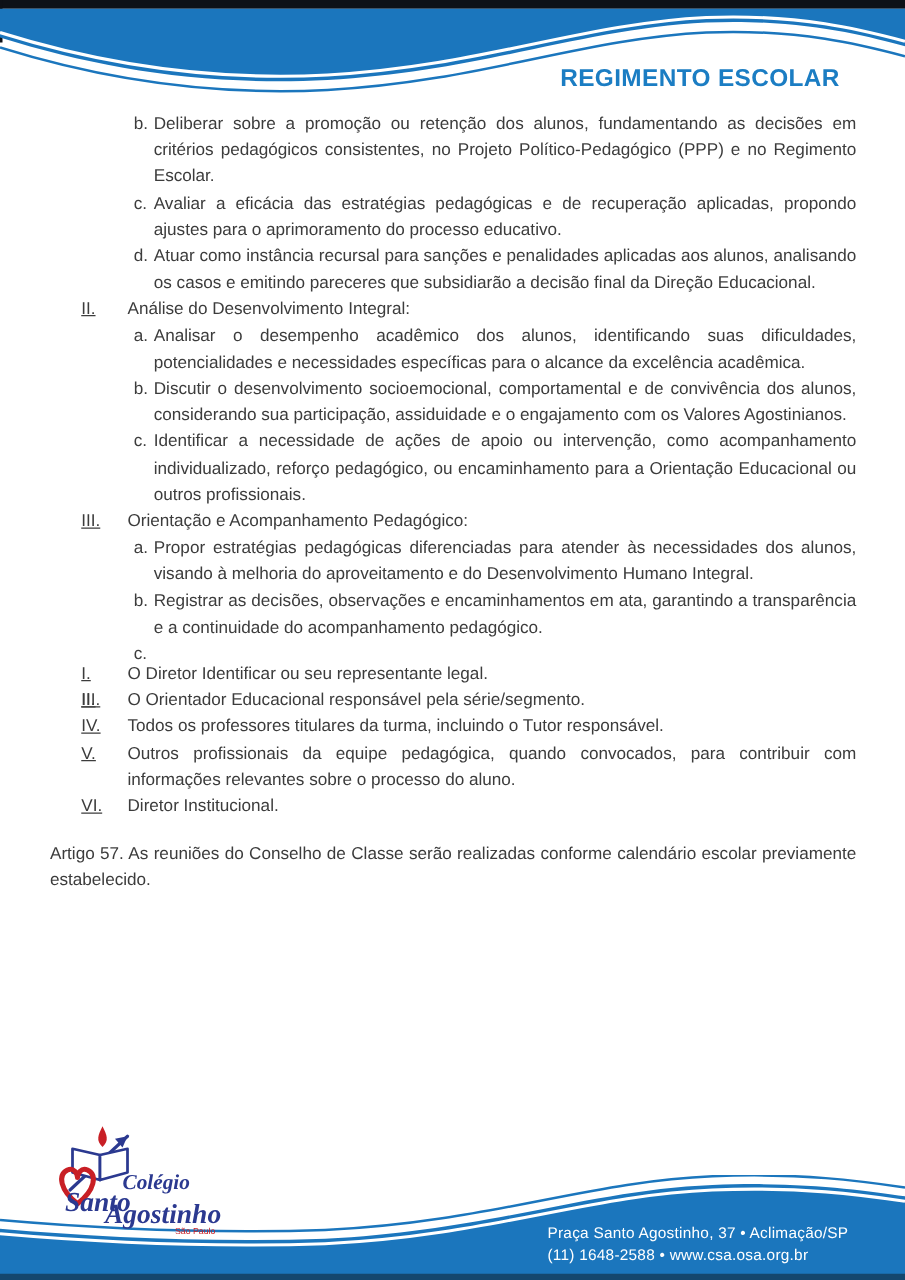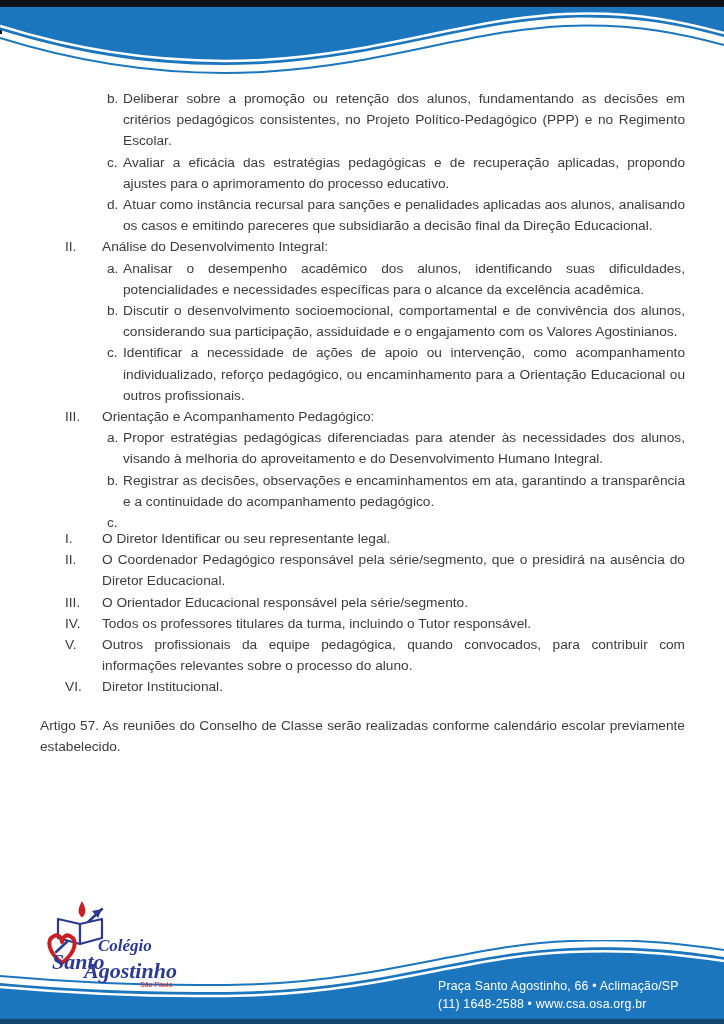--- a/index.html
+++ b/index.html
@@ -16,21 +16,21 @@
   
   .content{
     position:absolute;top:88px;left:40px;width:645px;
     font-size:13.7px;line-height:21.2px;color:#3c3c3c;text-align:justify;
   }
   .li{position:relative;}
   .li .marker{position:absolute;}
   .letter{padding-left:83px;}
   .letter > .marker{left:67px;}
   .roman{padding-left:62px;}
-  .roman > .marker{left:25px;}
+  .roman > .marker{left:25px;text-decoration:underline;}
   .article{margin-top:21px;}
   .member-list{margin-top:16px;}
   .article-57{margin-top:17px;}
   
   .footer-wave{position:absolute;left:0;bottom:0;display:block;}
   .logo{position:absolute;left:40px;top:900px;width:170px;height:92px;}
   .footer-address{
     position:absolute;left:438px;top:977px;color:#ffffff;
     font-size:12.3px;line-height:18px;letter-spacing:.2px;white-space:nowrap;
   }
@@ -43,20 +43,21 @@
 
 <div class="page">
 
   <svg class="header-wave" width="724" height="96" viewBox="0 0 724 96">
     <rect x="0" y="0" width="724" height="7" fill="#0d1117"></rect>
     <rect x="0" y="0" width="2" height="34" fill="#0d1117"></rect>
     <path d="M0,7 H724 V37 C690,28 640,15 565,18 C465,23 385,57 262,64 C165,69 80,55 0,30 Z" fill="#1b76bd"></path>
     <path d="M0,26 C80,51 165,65 262,60 C385,53 465,19 565,14 C640,11 690,24 724,33" stroke="#ffffff" stroke-width="2.5" fill="none"></path>
     <path d="M0,38 C80,63 165,77 262,72 C385,65 465,31 565,26 C640,23 690,36 724,45" stroke="#1b76bd" stroke-width="2" fill="none"></path>
   </svg>
+  <div class="header-title">REGIMENTO ESCOLAR</div>
 
   <div class="content">
 
     <div class="li letter">
       <span class="marker">b.</span>
       <span>Deliberar sobre a promoção ou retenção dos alunos, fundamentando as decisões em critérios pedagógicos consistentes, no Projeto Político-Pedagógico (PPP) e no Regimento Escolar.</span>
     </div>
     <div class="li letter">
       <span class="marker">c.</span>
       <span>Avaliar a eficácia das estratégias pedagógicas e de recuperação aplicadas, propondo ajustes para o aprimoramento do processo educativo.</span>
@@ -100,21 +101,20 @@
     </div>
 
 
     <div class="member-list">
       <div class="li roman">
         <span class="marker">I.</span>
         <span>O Diretor Identificar ou seu representante legal.</span>
       </div>
       <div class="li roman">
         <span class="marker">II.</span>
-        <span>O Coordenador Pedagógico responsável pela série/segmento, que o presidirá na ausência do Diretor Educacional.</span>
       </div>
       <div class="li roman">
         <span class="marker">III.</span>
         <span>O Orientador Educacional responsável pela série/segmento.</span>
       </div>
       <div class="li roman">
         <span class="marker">IV.</span>
         <span>Todos os professores titulares da turma, incluindo o Tutor responsável.</span>
       </div>
       <div class="li roman">
@@ -152,18 +152,18 @@
     <g>
       <path d="M22,63 C8,52 6,40 14,36 C19,33.5 22,39 22,42 C22,39 25,33.5 30,36 C38,40 36,52 22,63 Z" fill="none" stroke="#c81f25" stroke-width="4" stroke-linejoin="round"></path>
     </g>
     <text x="58" y="51" font-family="Liberation Serif,serif" font-style="italic" font-weight="bold" font-size="17" fill="#2b3990">Colégio</text>
     <text x="12" y="69" font-family="Liberation Serif,serif" font-style="italic" font-weight="bold" font-size="22" fill="#2b3990">Santo</text>
     <text x="44" y="78" font-family="Liberation Serif,serif" font-style="italic" font-weight="bold" font-size="22" fill="#2b3990">Agostinho</text>
     <text x="100" y="87" font-family="Liberation Sans,sans-serif" font-size="7" fill="#c81f25">São Paulo</text>
   </svg>
 
   <div class="footer-address">
-    <div>Praça Santo Agostinho, 66 • Aclimação/SP</div>
+    <div>Praça Santo Agostinho, 37 • Aclimação/SP</div>
     <div>(11) 1648-2588 • www.csa.osa.org.br</div>
   </div>
   <div class="page-number">P.26</div>
 
 </div>
 
 </body></html>

